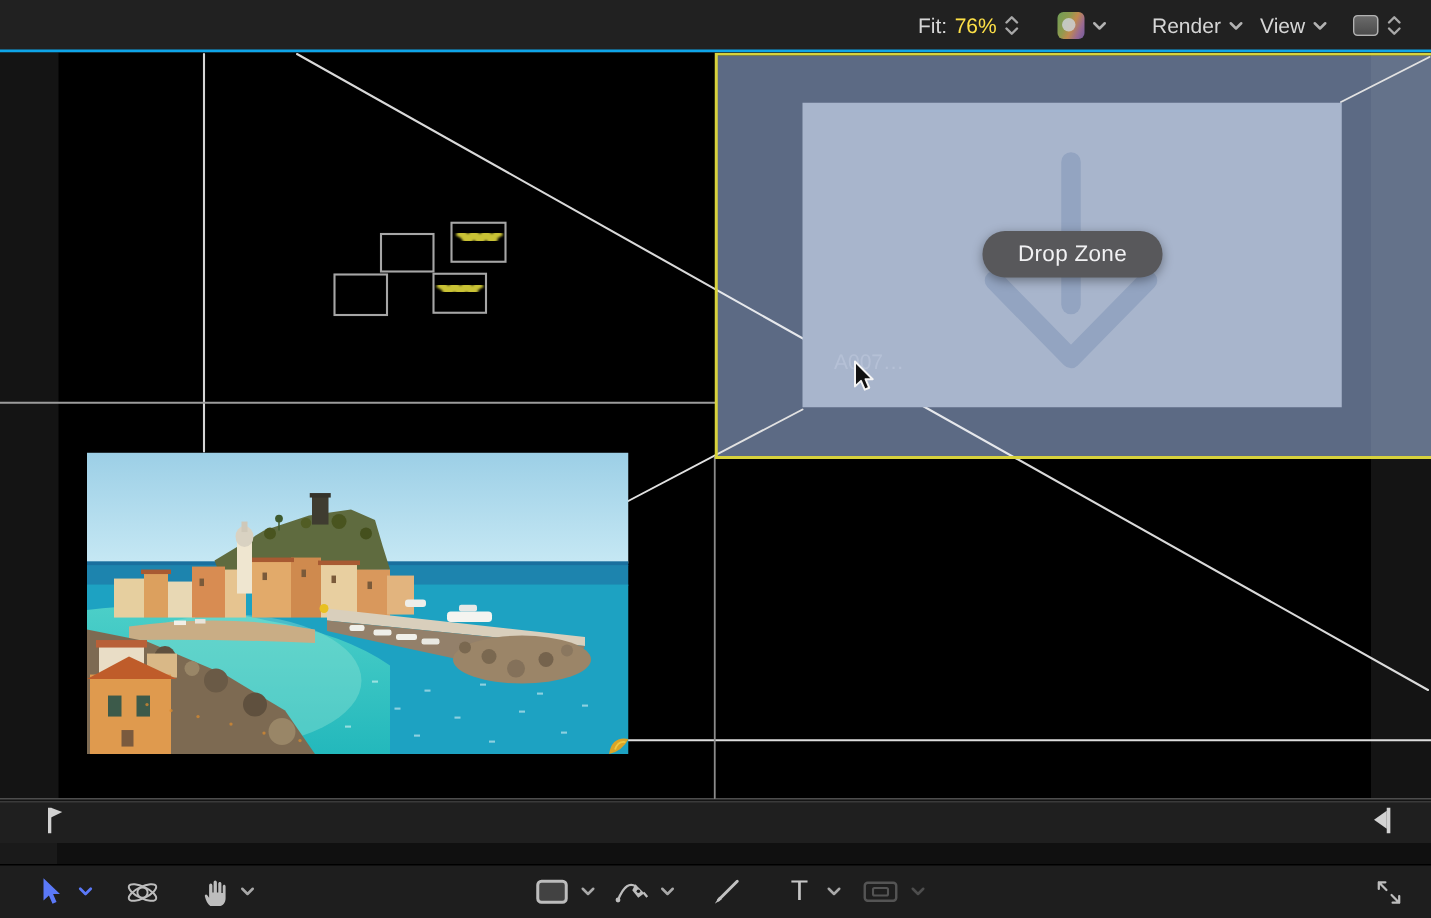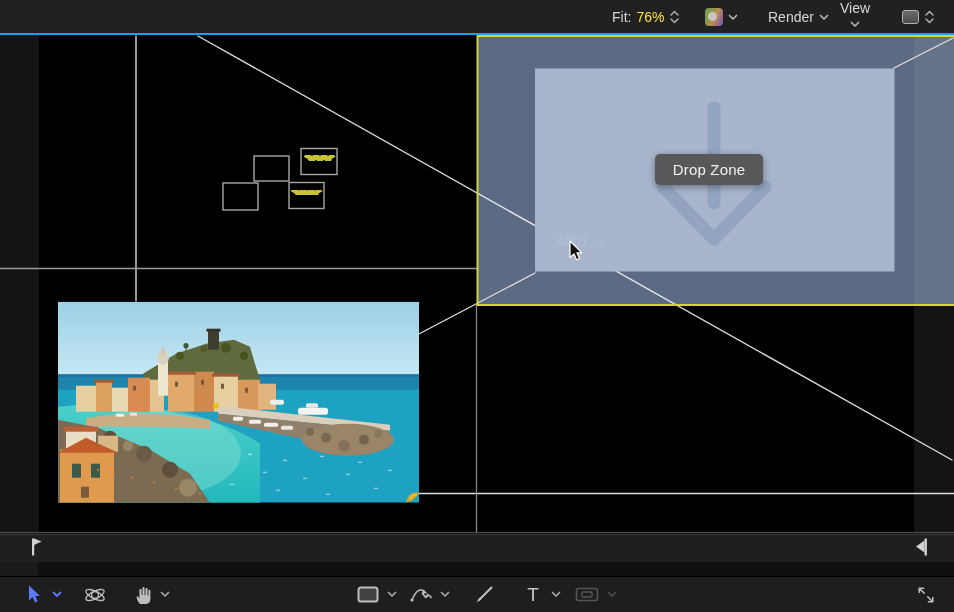--- a/index.html
+++ b/index.html
@@ -14,22 +14,22 @@
   .swatch-color{width:18px;height:18px;border-radius:4px;position:relative;
      background:linear-gradient(115deg,#6f9e56 0%,#8f9a4e 35%,#c08a4e 55%,#9a6a92 78%,#6f5a9e 100%);}
   .swatch-color:after{content:"";position:absolute;left:3px;top:4px;width:9px;height:9px;border-radius:50%;
      background:#cdd0d4;opacity:.85;}
   .swatch-display{width:17px;height:14px;border-radius:3px;border:1.5px solid #b2b2b2;
      background:linear-gradient(#6a6a6a,#4c4c4c);box-sizing:border-box;}
   .chev,.stepper{display:flex;align-items:center;}
   
   .canvas{position:absolute;left:0;top:35px;width:954px;height:499px;background:#141414;overflow:hidden;}
   .canvas svg.scene{position:absolute;left:0;top:0;}
-  .dz-pill{position:absolute;left:655px;top:119px;width:108px;height:31px;background:#58585b;
-     border-radius:5px;color:#f1f1f3;font-size:15px;display:flex;align-items:center;justify-content:center;
+  .dz-pill{position:absolute;left:655px;top:119px;width:120px;height:31px;background:#58585b;
+     border-radius:15px;color:#f1f1f3;font-size:15px;display:flex;align-items:center;justify-content:center;
      letter-spacing:.2px;box-shadow:0 2px 7px rgba(0,0,0,.38);}
   .clip-hint{position:absolute;left:556px;top:198px;color:rgba(235,240,255,.20);font-size:14px;}
   .cursor{position:absolute;left:569px;top:205px;}
   
   .timeline{position:absolute;left:0;top:534px;width:954px;height:28px;background:#1f1f1f;
             border-top:1px solid #3a3a3a;box-sizing:border-box;}
   .substrip{position:absolute;left:0;top:562px;width:954px;height:14px;background:#101010;}
   .substrip .corner{position:absolute;left:0;top:0;width:38px;height:14px;background:#1a1a1a;}
   
   .toolbar-bottom{position:absolute;left:0;top:576px;width:954px;height:36px;background:#1e1e1e;
@@ -65,21 +65,21 @@
       </span>
     </div>
     <div class="tt-item" style="left:768px;">
       <span>Render</span>
       <span class="chev">
         <svg width="10" height="7" viewBox="0 0 10 7">
             <polyline points="1.5,1.5 5,5 8.5,1.5" fill="none" stroke="#b2b2b2" stroke-width="1.7" stroke-linecap="round" stroke-linejoin="round"></polyline>
           </svg>
       </span>
     </div>
-    <div class="tt-item" style="left:840px;flex-direction:column;">
+    <div class="tt-item" style="left:840px;">
       <span>View</span>
       <span class="chev">
         <svg width="10" height="7" viewBox="0 0 10 7">
             <polyline points="1.5,1.5 5,5 8.5,1.5" fill="none" stroke="#b2b2b2" stroke-width="1.7" stroke-linecap="round" stroke-linejoin="round"></polyline>
           </svg>
       </span>
     </div>
     <div class="tt-item" style="left:902px;">
       <span class="swatch-display"></span>
       <span class="stepper">

